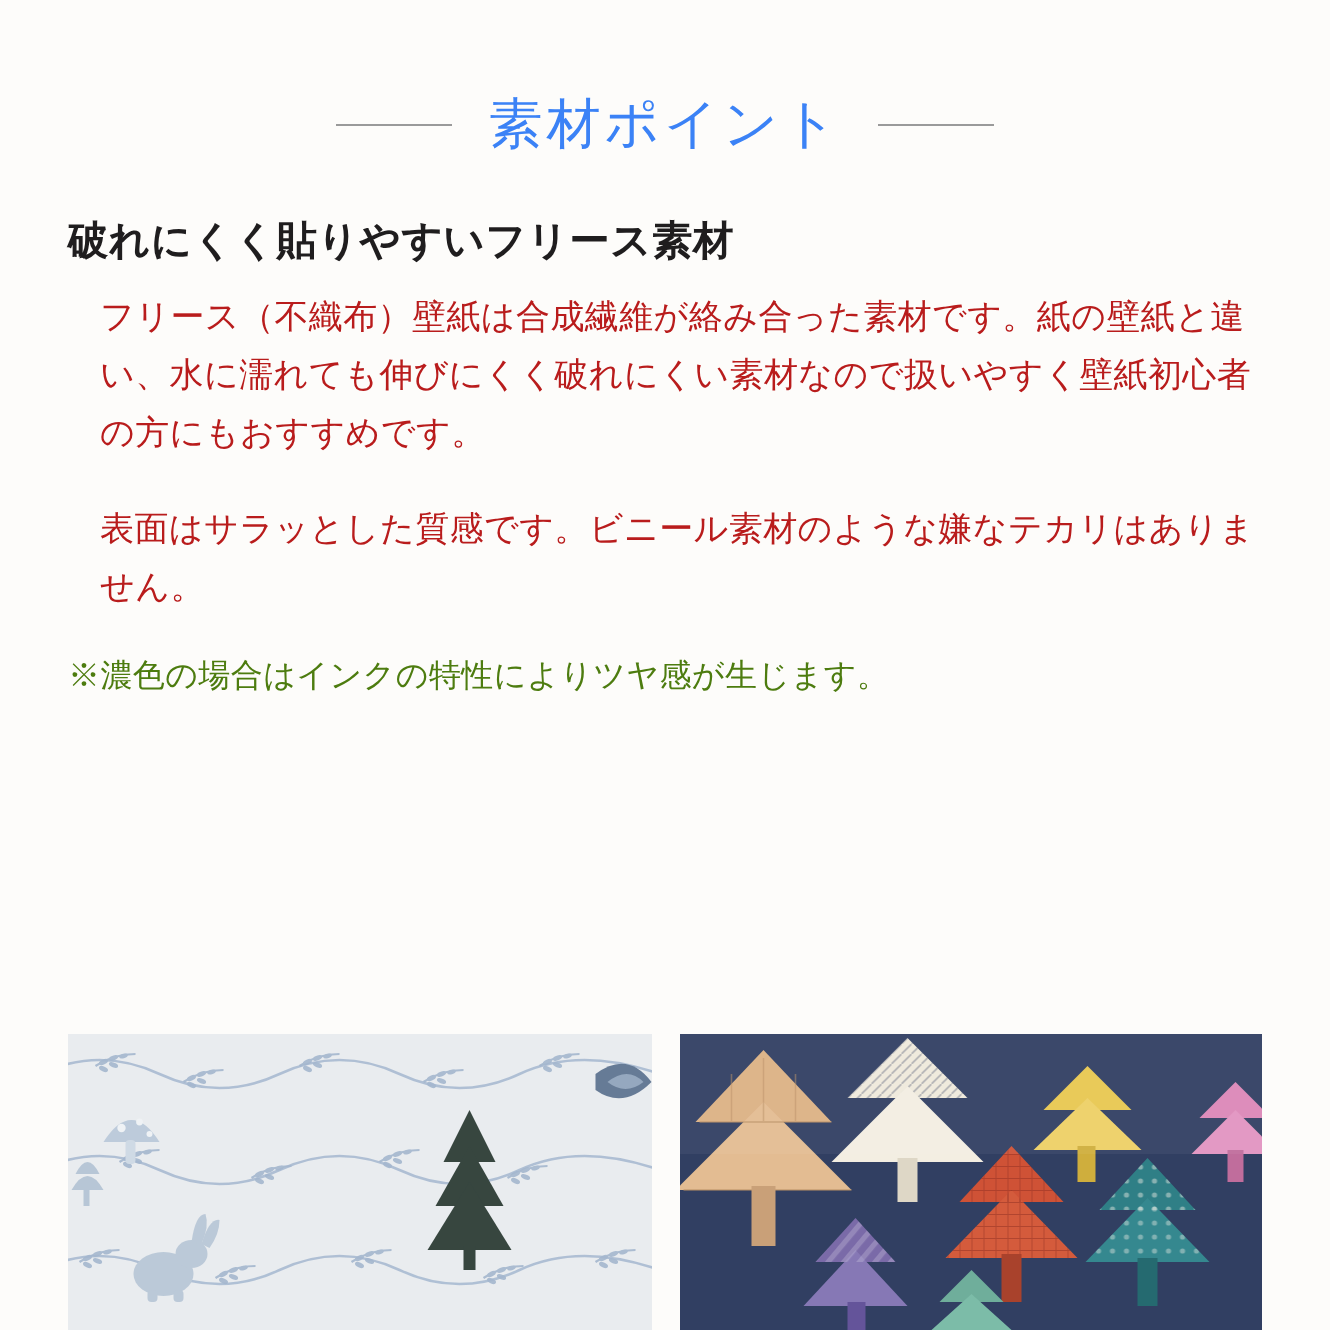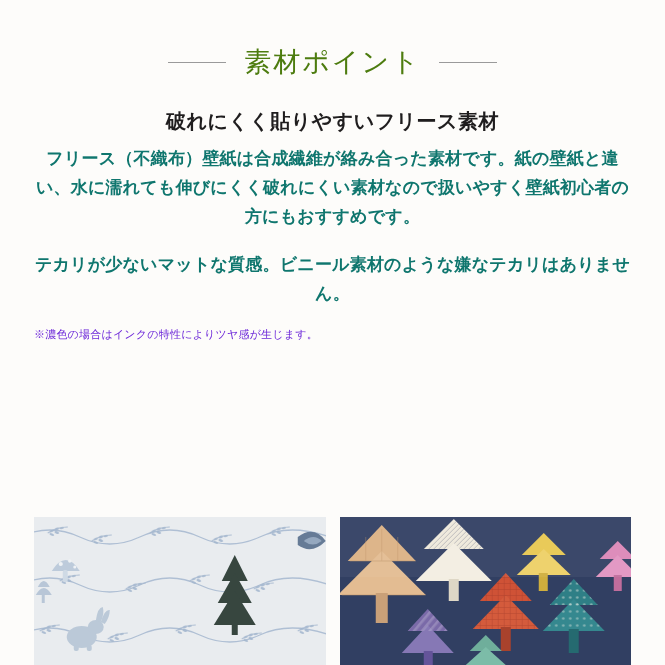--- a/index.html
+++ b/index.html
@@ -33,54 +33,52 @@
   }
   .title-rule {
     height: 1px;
     background: #9a9a9a;
     width: 58px;
     flex: 0 0 auto;
   }
   .title-text {
     font-size: 27px;
     letter-spacing: 2px;
-    color: #4d7c0f;
+    color: #3b82f6;
     margin: 0 18px;
     white-space: nowrap;
     font-weight: 400;
   }
 
   
   .content {
     padding: 18px 34px 0 34px;
   }
   .section {
     margin-bottom: 4px;
-    text-align: center;
   }
   .sec-head {
     font-size: 20px;
     font-weight: 700;
     letter-spacing: 0.5px;
     color: #1f1d1e;
     margin: 0 0 9px 0;
     line-height: 1.35;
   }
   .sec-body {
     font-size: 17px;
     line-height: 1.72;
-    color: #0f766e;
-    margin: 0 0 18px 0;
+    color: #b91c1c;
+    margin: 0 0 18px 16px;
     letter-spacing: 0.2px;
-    font-weight: bold;
   }
   .note {
-    font-size: 11px;
+    font-size: 16px;
     line-height: 1.6;
-    color: #6d28d9;
+    color: #4d7c0f;
     margin: 12px 0 0 0;
     letter-spacing: 0.2px;
   }
 
   
   .photos {
     position: absolute;
     left: 34px;
     right: 34px;
     bottom: 0;
@@ -118,21 +116,21 @@
 
   <div class="content">
 
     <div class="section">
       <h2 class="sec-head">破れにくく貼りやすいフリース素材</h2>
       <p class="sec-body">フリース（不織布）壁紙は合成繊維が絡み合った素材です。紙の壁紙と違い、水に濡れても伸びにくく破れにくい素材なので扱いやすく壁紙初心者の方にもおすすめです。</p>
     </div>
 
 
     <div class="section">
-      <p class="sec-body">テカリが少ないマットな質感。ビニール素材のような嫌なテカリはありません。</p>
+      <p class="sec-body">表面はサラッとした質感です。ビニール素材のような嫌なテカリはありません。</p>
     </div>
 
     <p class="note">※濃色の場合はインクの特性によりツヤ感が生じます。</p>
 
   </div>
 
   <div class="photos">
 
     <div class="photo photo-left">
       <svg class="pl-svg" viewBox="0 0 300 148" preserveAspectRatio="xMidYMid slice">

